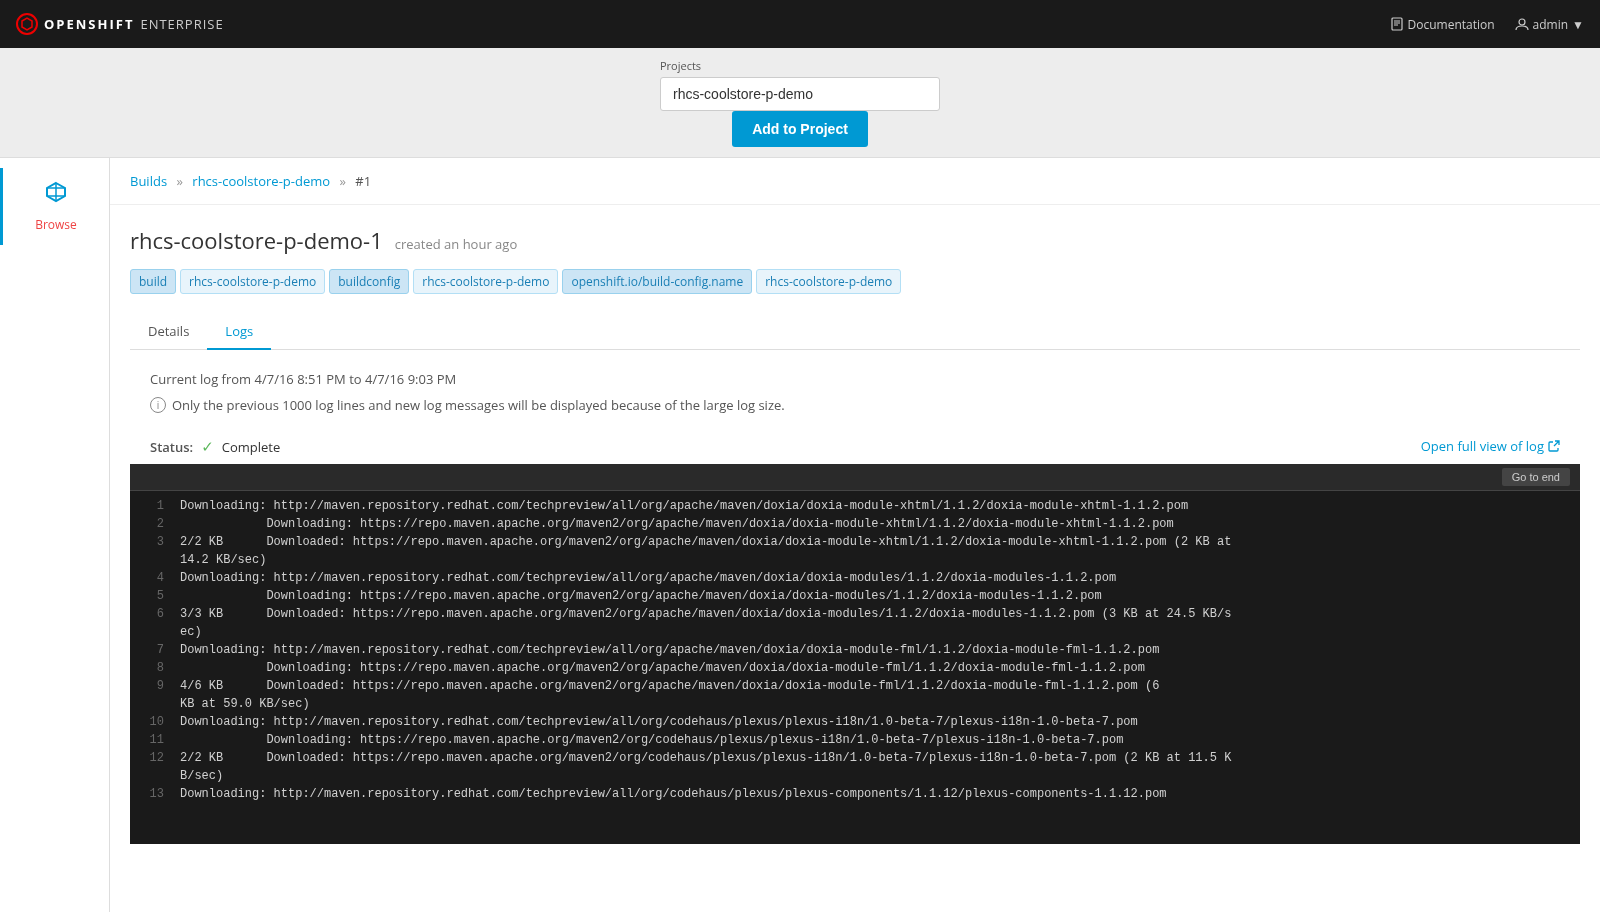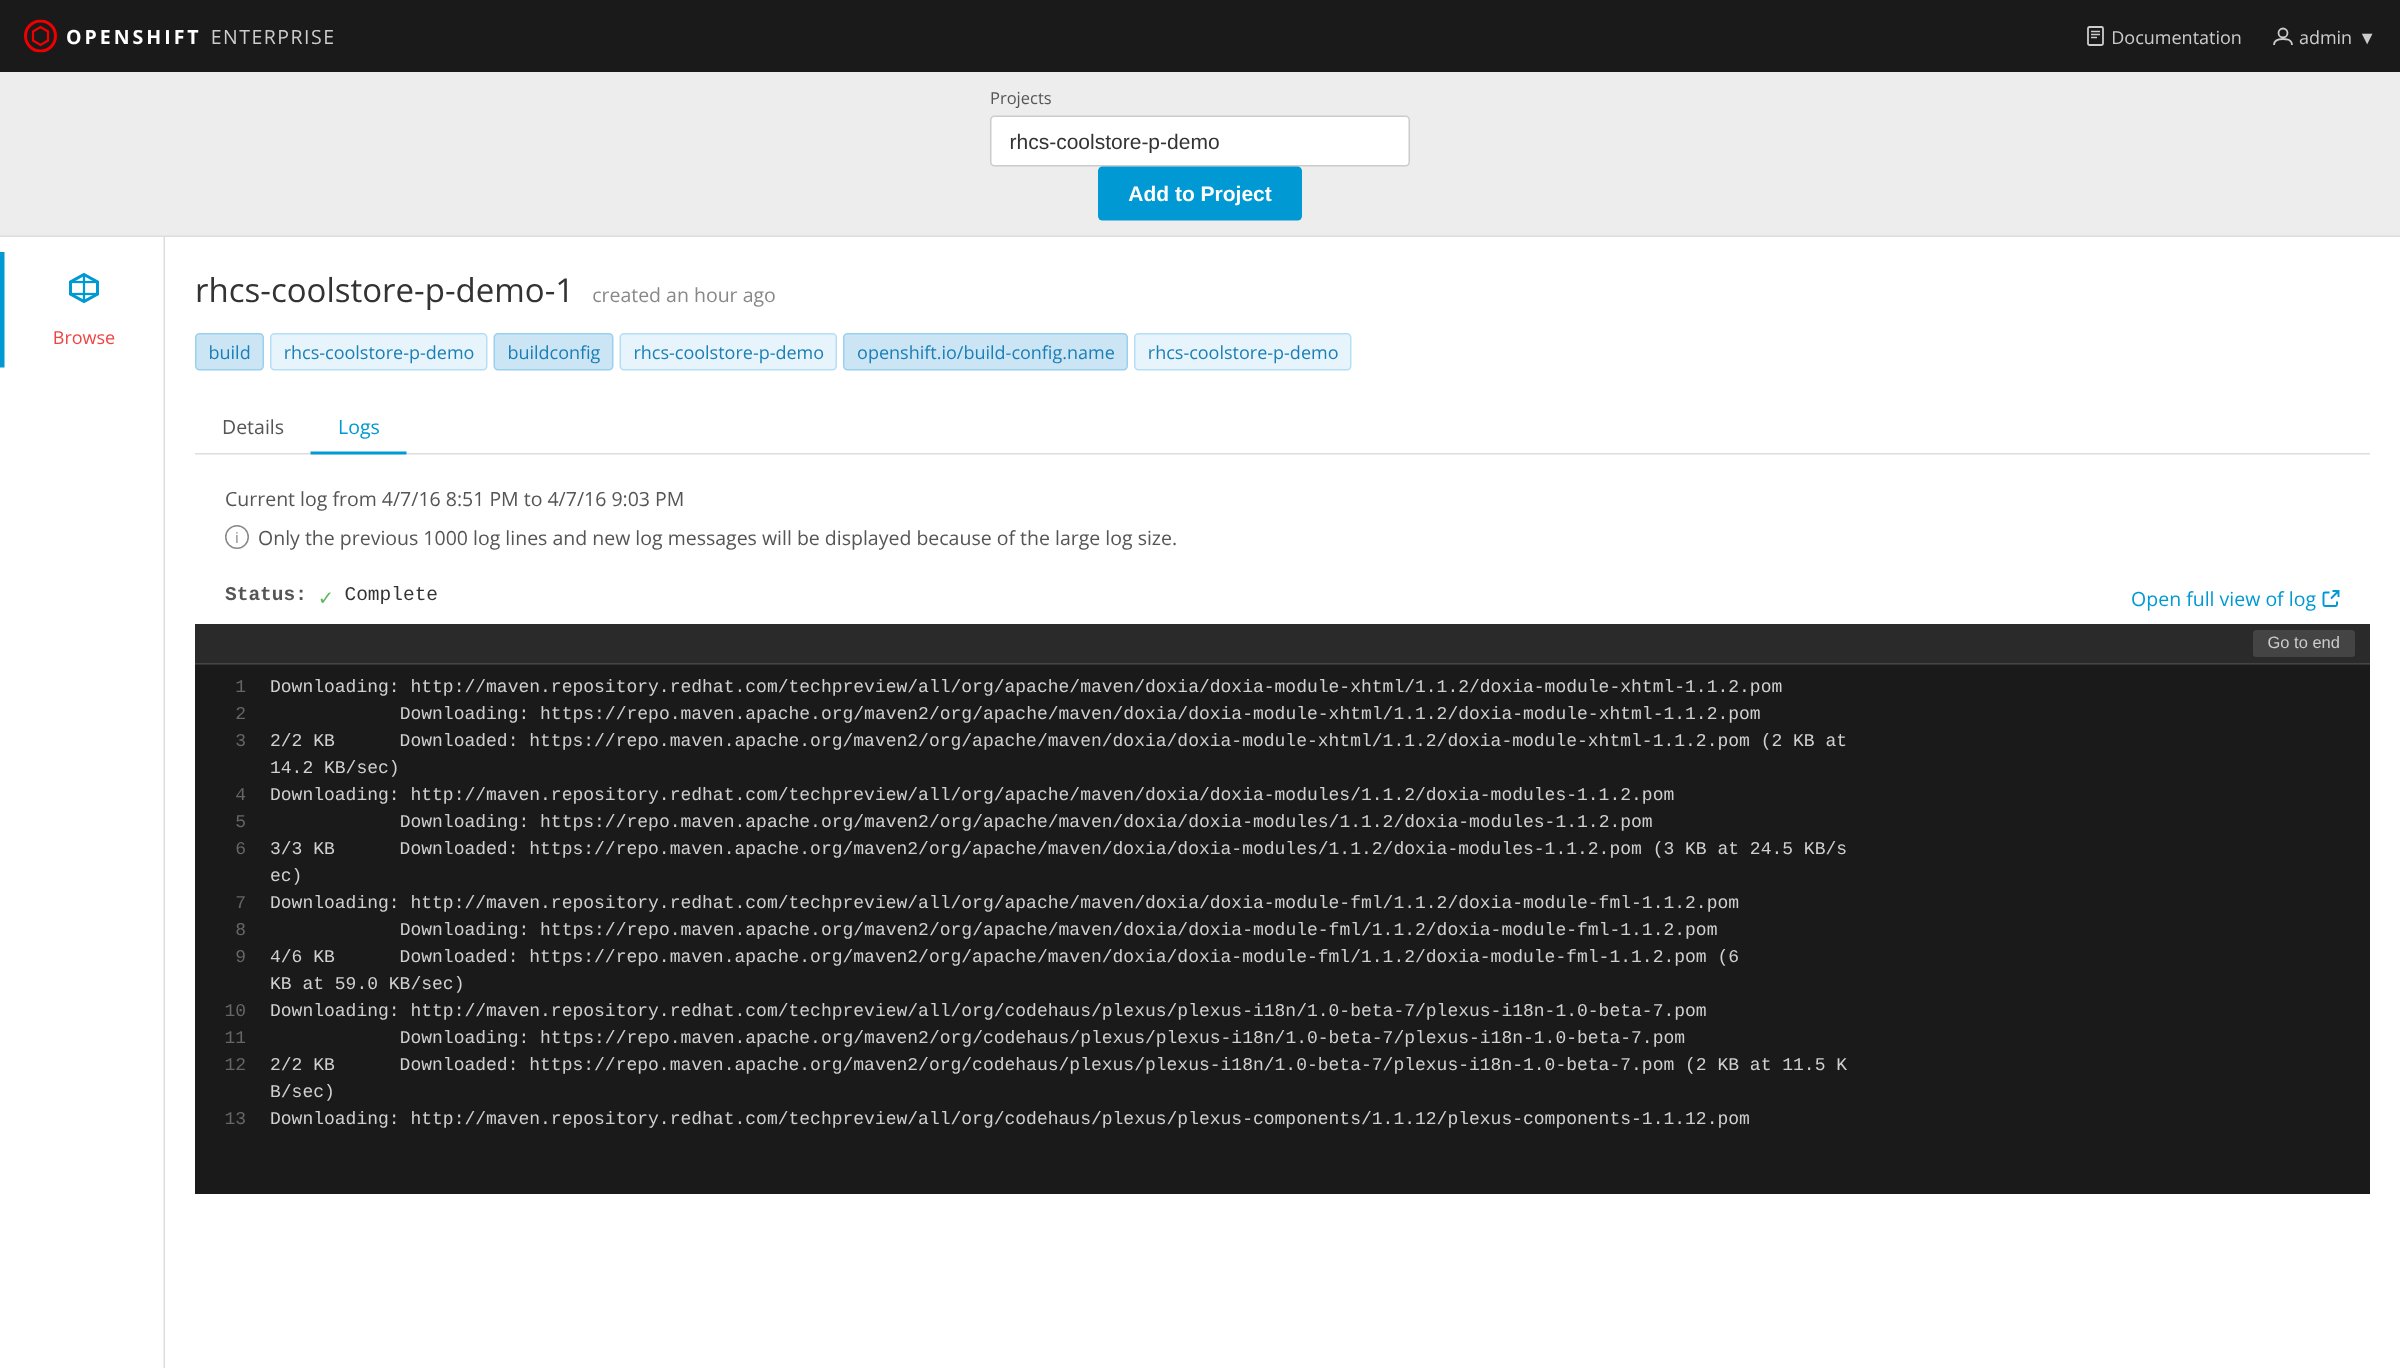--- a/index.html
+++ b/index.html
@@ -250,24 +250,23 @@
       flex-shrink: 0;
     }
     .status-row {
       display: flex;
       align-items: center;
       justify-content: space-between;
       padding: 0 20px 8px 20px;
     }
     .status-left {
       display: flex;
-      align-items: flex-start;
+      align-items: flex-end;
       gap: 8px;
       font-size: 13px;
-      font-family: Liberation Mono, monospace;
     }
     .status-label { color: #555; font-weight: 600; }
     .check-icon { color: #5cb85c; font-size: 15px; }
     .status-complete { color: #333; }
     .open-full-link {
       color: #0099d3;
       font-size: 13px;
       cursor: pointer;
       display: flex;
       align-items: center;
@@ -384,20 +383,27 @@
           <line x1="3" y1="8" x2="21" y2="8" stroke="#0099d3" stroke-width="1.5"></line>
           <line x1="3" y1="16" x2="21" y2="16" stroke="#0099d3" stroke-width="1.5"></line>
         </svg>
       </span>
       <span style="color:#ef4444;">Browse</span>
     </div>
   </div>
 
   <div class="content-area">
 
+    <div class="breadcrumb">
+      <a>Builds</a>
+      <span class="breadcrumb-sep">»</span>
+      <a>rhcs-coolstore-p-demo</a>
+      <span class="breadcrumb-sep">»</span>
+      <span>#1</span>
+    </div>
 
     <div class="build-detail">
       <div class="build-title-row">
         <span class="build-title">rhcs-coolstore-p-demo-1</span>
         <span class="build-subtitle">created an hour ago</span>
       </div>
 
       <div class="build-tags">
         <span class="tag tag-label">build</span>
         <span class="tag tag-value">rhcs-coolstore-p-demo</span>

